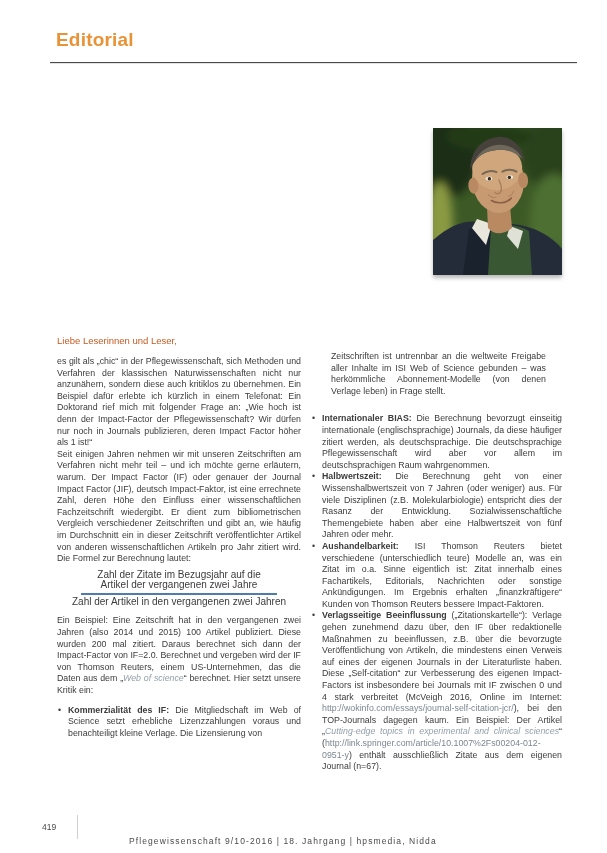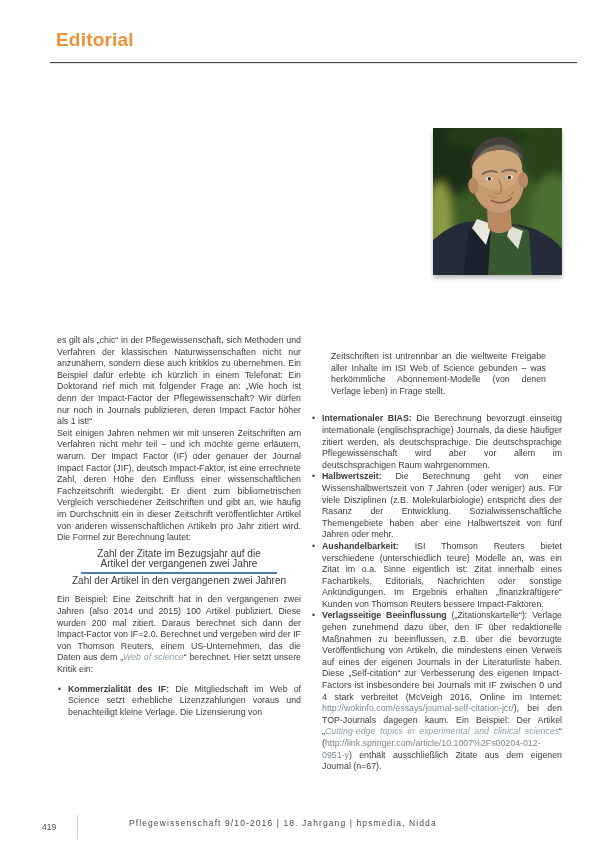--- a/index.html
+++ b/index.html
@@ -33,21 +33,21 @@
   p.bullet .dot { position:absolute; left:1px; top:0; }
   p.gap    { margin-top:8px; }
   .seg-b   { font-weight:bold; }
   .seg-i   { font-style:italic; color:#93a0ab; }
   .seg-url { color:#7b8791; }
   .formula { margin:5px 0 8px; text-align:center; font-size:10px; line-height:10.6px; color:#3b3b3b; }
   .formula .bar { width:196px; height:2px; margin:2px auto; background:#4e7cab; }
   .footer { position:absolute; left:0; top:813px; width:526px; height:34px; font-size:8.5px; color:#4a4a4a; }
   .page-num { position:absolute; left:42px; top:9px; }
   .footer-divider { position:absolute; left:77px; top:2px; width:1px; height:24px; background:#cfcfcf; }
-  .journal-line { position:absolute; left:105px; top:5px; letter-spacing:1.1px; white-space:nowrap;padding-left:24px; }
+  .journal-line { position:absolute; left:105px; top:23px; letter-spacing:1.1px; white-space:nowrap;padding-left:24px; }
 </style>
 </head>
 <body>
 
 <div class="page-title">Editorial</div>
 <div class="title-rule"></div>
 
 <div class="portrait">
   <svg width="129" height="147" viewBox="0 0 129 147">
     <defs>
@@ -85,20 +85,21 @@
       <circle cx="76.5" cy="50.2" r="1.7" fill="#372c21"></circle>
       <path d="M66,52 C68,58 69,62 66,65 C64,66 62,66 61,64" stroke="#a97f58" stroke-width="1.4" fill="none" stroke-linecap="round"></path>
       <path d="M57,72 C62,76 72,76 77,71" stroke="#8a5f44" stroke-width="1.6" fill="none" stroke-linecap="round"></path>
       <path d="M54,66 C58,70 60,70 62,69" stroke="#b08057" stroke-width="1" fill="none" stroke-linecap="round"></path>
       <path d="M80,64 C78,68 76,69 74,69" stroke="#b08057" stroke-width="1" fill="none" stroke-linecap="round"></path>
     </g>
   </svg>
 </div>
 
 <div class="col" id="left-col">
+  <p class="greeting">Liebe Leserinnen und Leser,</p>
   <div>
       <p class="para"><span>es gilt als „chic“ in der Pflegewissenschaft, sich Methoden und Verfahren der klassischen Naturwissenschaften nicht nur anzunähern, sondern diese auch kritiklos zu übernehmen. Ein Beispiel dafür erlebte ich kürzlich in einem Telefonat: Ein Doktorand rief mich mit folgender Frage an: „Wie hoch ist denn der Impact-Factor der Pflegewissenschaft? Wir dürfen nur noch in Journals publizieren, deren Impact Factor höher als 1 ist!“</span></p>
       <p class="para"><span>Seit einigen Jahren nehmen wir mit unseren Zeitschriften am Verfahren nicht mehr teil – und ich möchte gerne erläutern, warum. Der Impact Factor (IF) oder genauer der Journal Impact Factor (JIF), deutsch Impact-Faktor, ist eine errechnete Zahl, deren Höhe den Einfluss einer wissenschaftlichen Fachzeitschrift wiedergibt. Er dient zum bibliometrischen Vergleich verschiedener Zeitschriften und gibt an, wie häufig im Durchschnitt ein in dieser Zeitschrift veröffentlichter Artikel von anderen wissenschaftlichen Artikeln pro Jahr zitiert wird. Die Formel zur Berechnung lautet:</span></p>
     </div>
   <div class="formula">
     <div>
       <span>Zahl der Zitate im Bezugsjahr auf die</span><br>
       <span>Artikel der vergangenen zwei Jahre</span>
     </div>
     <div class="bar"></div>

